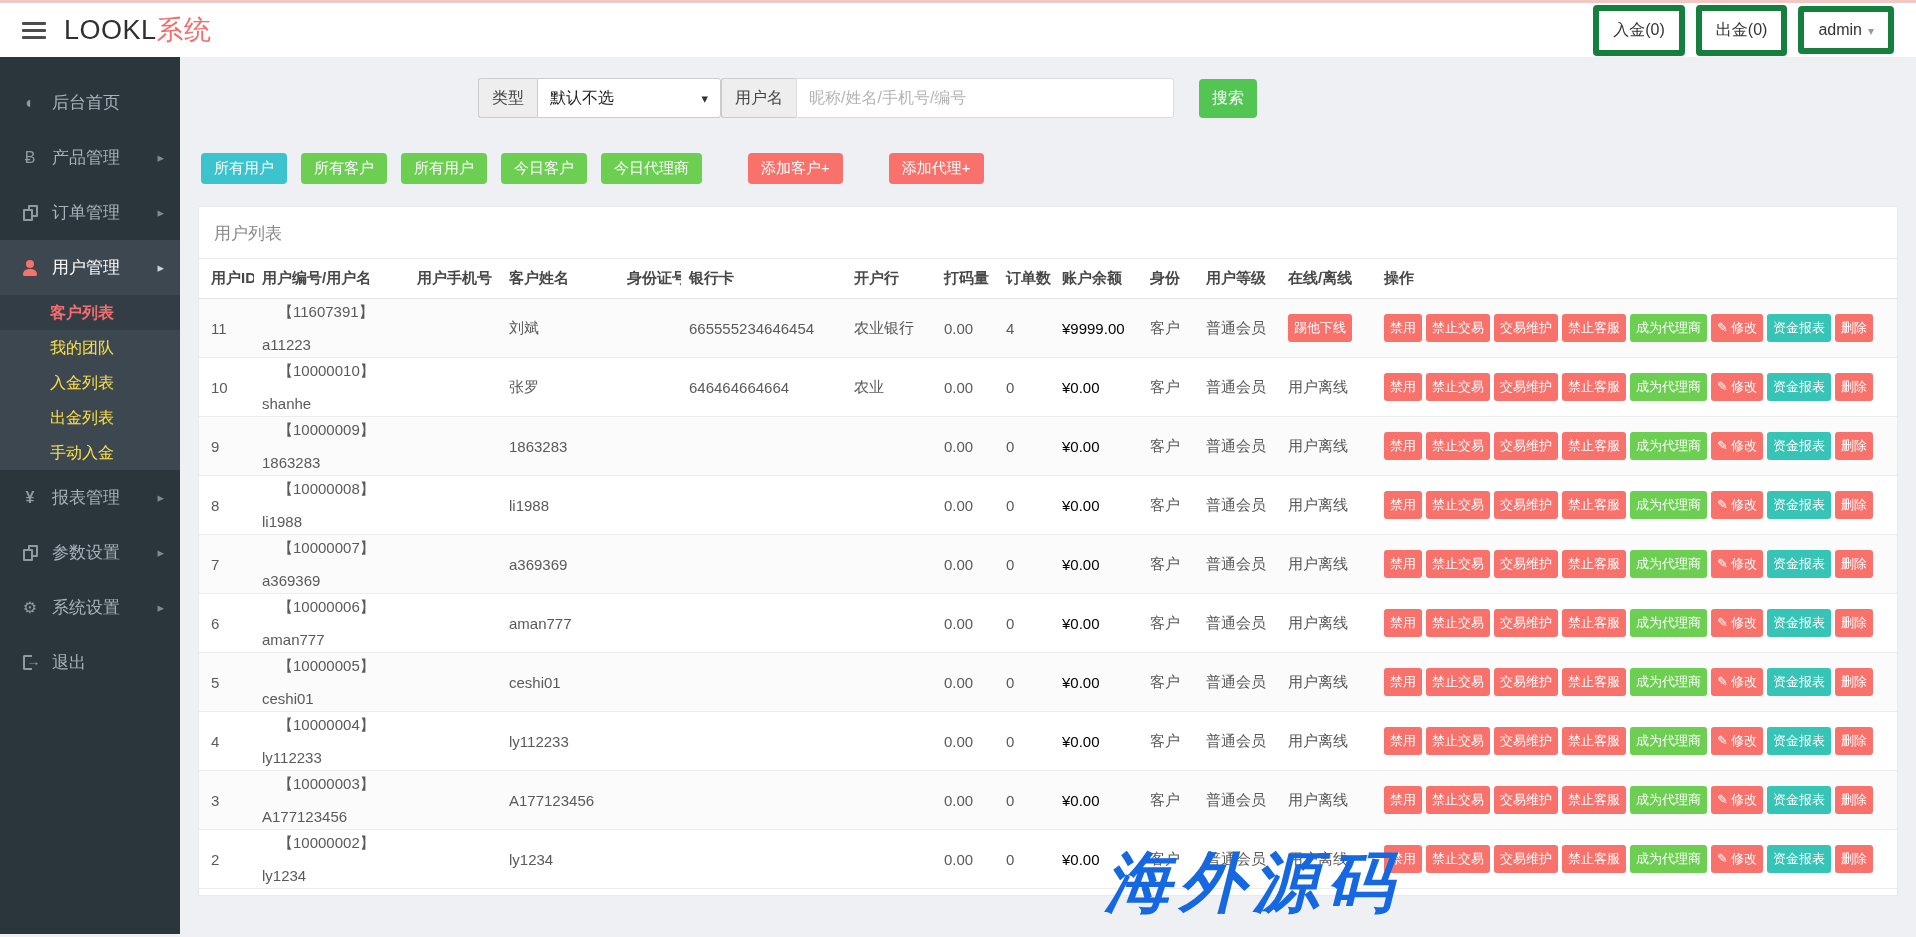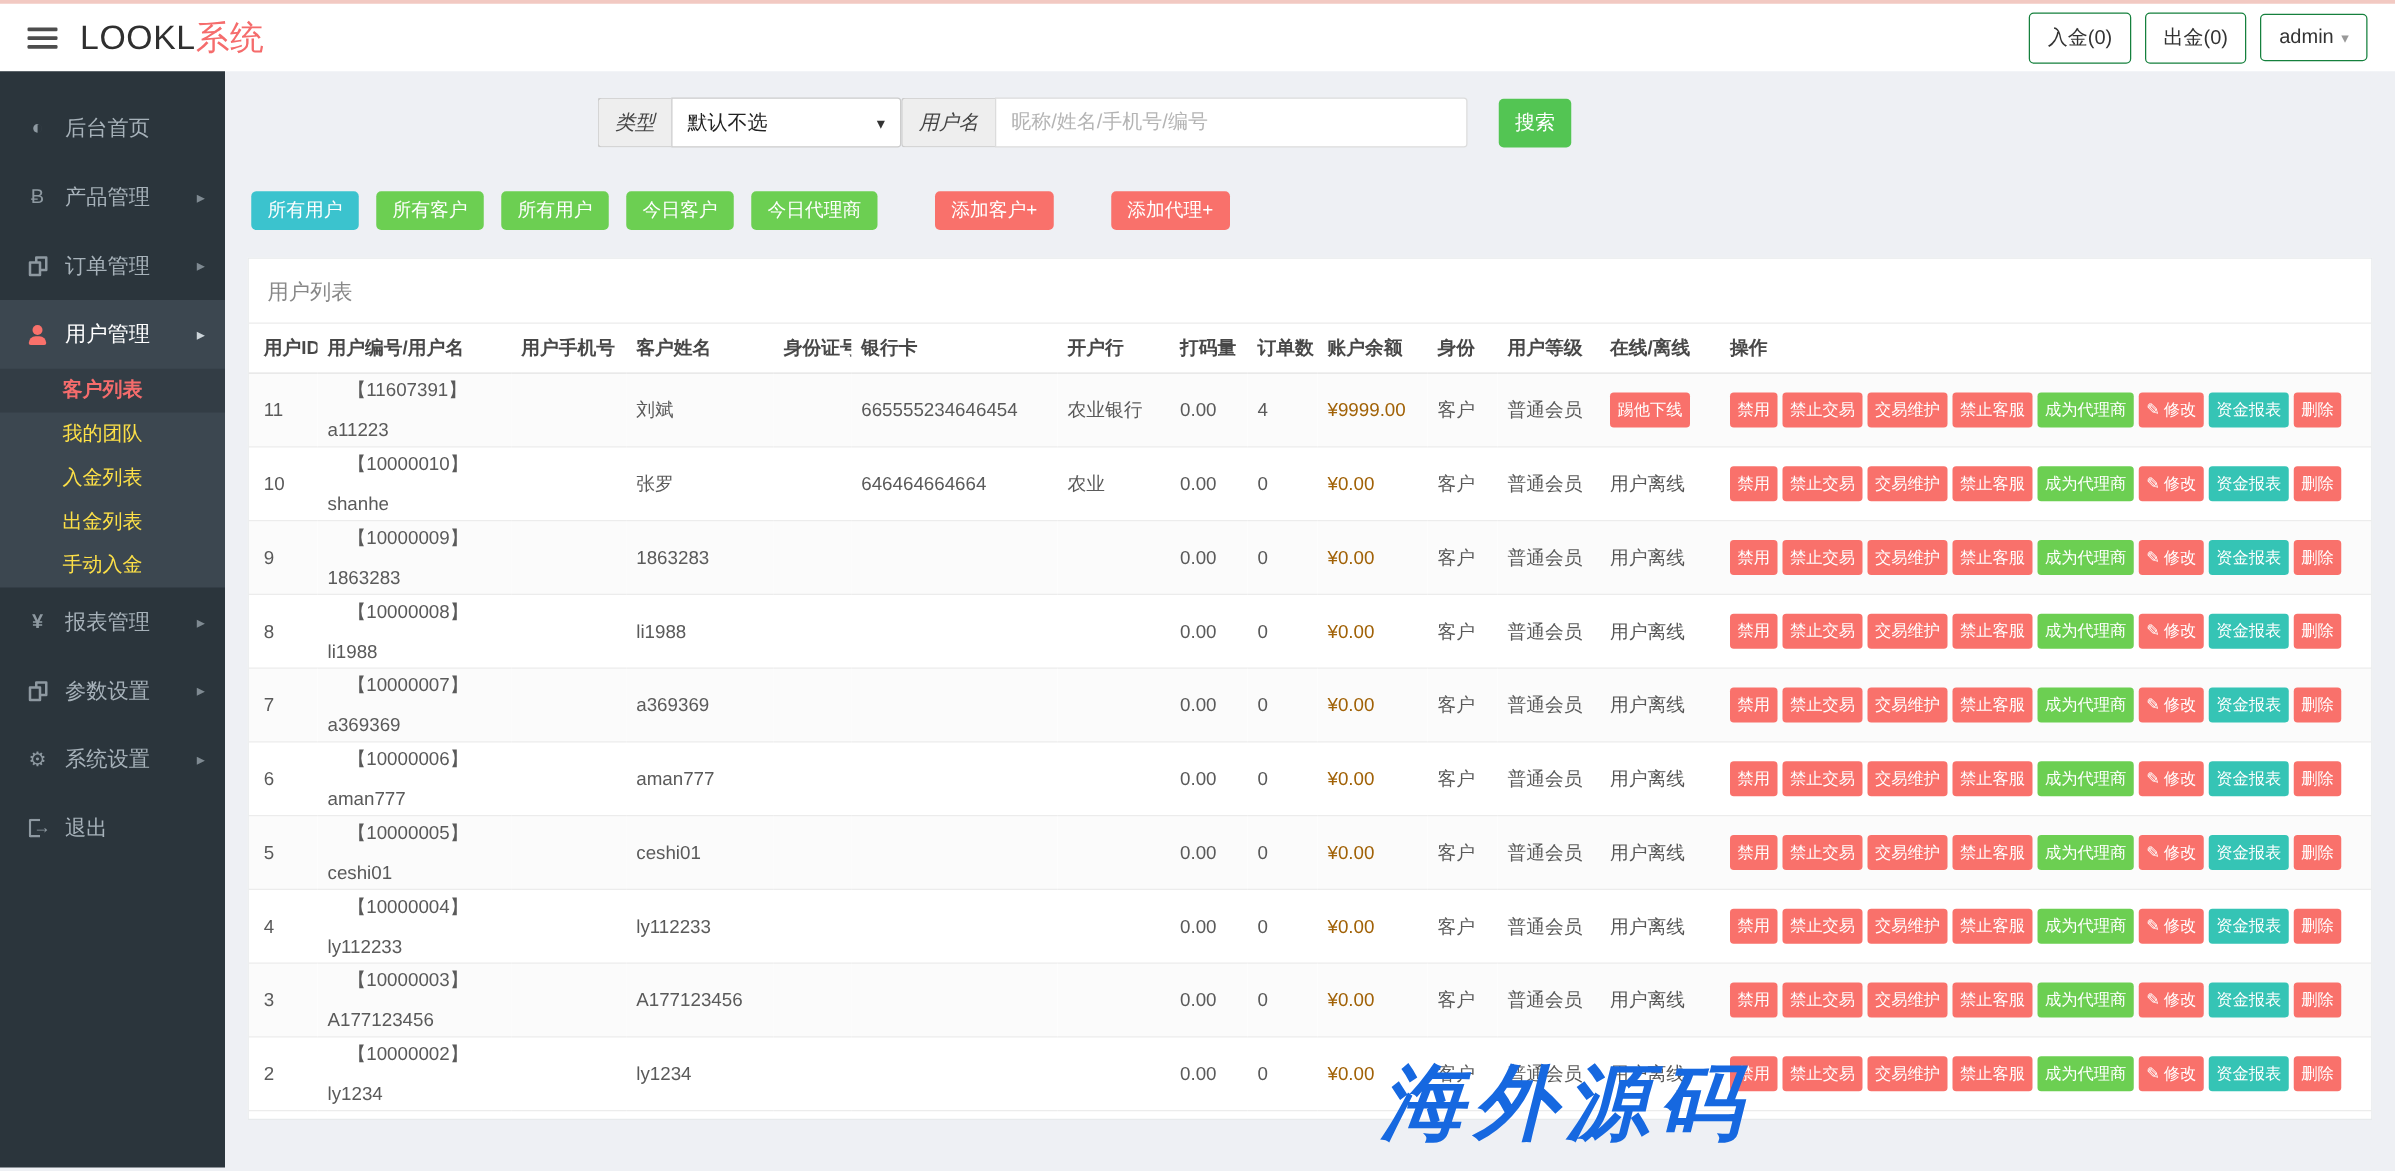--- a/index.html
+++ b/index.html
@@ -12,21 +12,21 @@
   .topbar {
     height:57px; background:#fff; border-top:3px solid #f2c9c2;
     display:flex; align-items:center; padding:0 22px;
   }
   .burger { width:24px; height:17px; display:flex; flex-direction:column; justify-content:space-between; cursor:pointer; margin-right:18px; }
   .burger div { height:3px; background:#4d4d4d; border-radius:1px; }
   .brand { font-size:27px; color:#2f2f2f; letter-spacing:0.5px; }
   .brand .suffix { color:#f56c6c; }
   .top-right { margin-left:auto; display:flex; align-items:center; gap:11px; }
   .top-btn {
-    border:1px solid #15803d; border-radius:4px; background:#fff;
+    border:6px solid #15803d; border-radius:4px; background:#fff;
     padding:9px 14px; font-size:16px; color:#333; cursor:pointer; white-space:nowrap;
   }
   .top-btn .caret { color:#999; font-size:12px; margin-left:6px; }
   
   .layout { display:flex; height:877px; }
   .sidebar { width:180px; background:#2b353c; padding-top:18px; flex-shrink:0; }
   .nav-item { display:flex; align-items:center; height:55px; padding:0 16px 0 18px; color:#a7b2ba; font-size:17px; cursor:pointer; }
   .nav-item .ico { width:24px; margin-right:10px; display:flex; justify-content:center; align-items:center; color:#8e99a1; font-size:16px; }
   .nav-item .arrow { margin-left:auto; font-size:13px; color:#7f8a92; }
   .expanded { background:#3c4750; }
@@ -45,21 +45,20 @@
   .logout-icon .door { position:absolute; left:0; top:0; width:9px; height:15px; border:2px solid #8e99a1; border-right:none; border-radius:2px 0 0 2px; }
   .logout-icon .arr { position:absolute; left:4px; top:-2px; color:#8e99a1; font-size:14px; }
   
   .main { flex:1; position:relative; }
   .filters { display:flex; align-items:center; margin:21px 0 0 298px; }
   .group { display:flex; }
   .addon {
     background:#eee; border:1px solid #ccc; border-right:none; height:40px;
     display:flex; align-items:center; padding:0 13px; font-size:16px; color:#444;
     border-radius:3px 0 0 3px;
-    font-style:italic;
   }
   .select-box {
     width:184px; height:40px; border:1px solid #ccc; background:#fff; cursor:pointer;
     display:flex; align-items:center; justify-content:space-between; padding:0 12px;
     font-size:16px; color:#222; border-radius:0 3px 3px 0;
   }
   .select-box .caret { font-size:13px; color:#333; }
   .group-user { }
   .txt-input {
     width:378px; height:40px; border:1px solid #dcdcdc; border-radius:0 3px 3px 0;
@@ -85,21 +84,21 @@
   .card-title { padding:15px 15px 13px 15px; font-size:17px; color:#888; border-bottom:1px solid #ececec; }
   table { width:100%; border-collapse:collapse; table-layout:fixed; }
   th { padding:10px 8px; font-size:15px; color:#484848; text-align:left; font-weight:bold; border-bottom:1px solid #e2e2e2; white-space:nowrap; overflow:hidden; }
   th:first-child { padding-left:12px; }
   td { padding:4px 8px; font-size:15px; color:#5a5a5a; border-bottom:1px solid #ececec; white-space:nowrap; overflow:hidden; }
   td:first-child { padding-left:12px; }
   tbody tr { height:58px; }
   tbody tr:nth-child(odd) { background:#fbfbfb; }
   .uno-code { padding-left:16px; }
   .uno-name { margin-top:14px; }
-  .balance { color:#a16207; }
+  .balance { color:#000000; }
   .badge {
     display:inline-block; padding:5px 6px; border-radius:3px; color:#fff;
     font-size:13px; margin-right:4px; cursor:pointer; text-decoration:none; white-space:nowrap;
   }
   .badge.red { background:#f9716b; }
   .badge.green { background:#6ccf52; }
   .badge.cyan { background:#35c4b5; }
   .offline-text { color:#555; }
   .pencil { margin-right:3px; }
   

